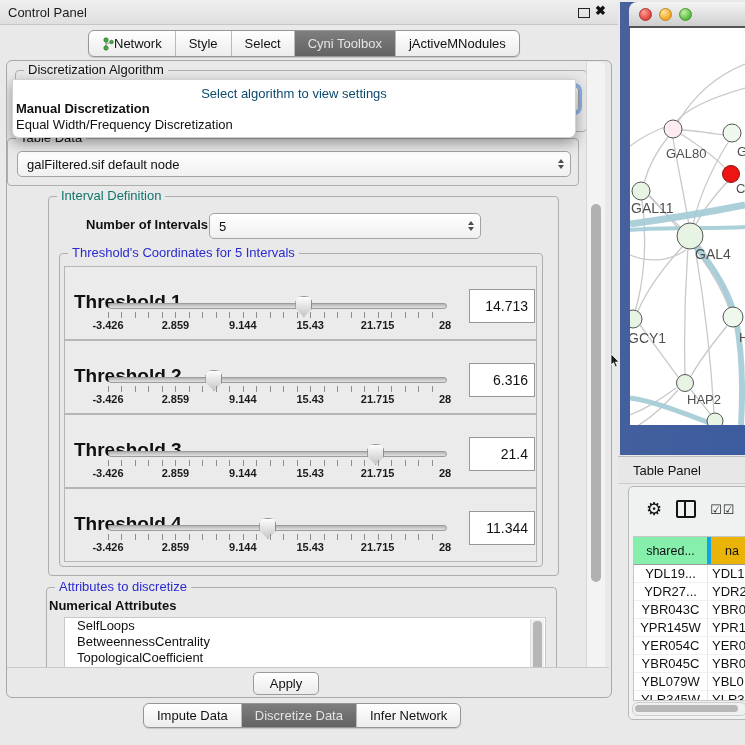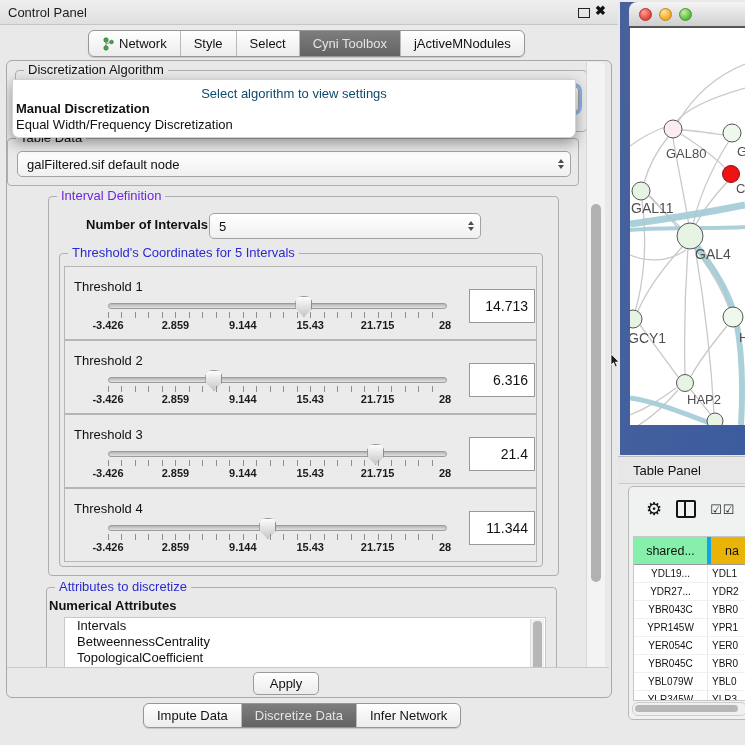--- a/index.html
+++ b/index.html
@@ -11,41 +11,41 @@
   
   .cp-titlebar{left:0;top:0;width:618px;height:24px;background:linear-gradient(#efefef,#dfdfdf);
                border-bottom:1px solid #c6c6c6;display:flex;align-items:center}
   .cp-title{font-size:13px;padding-left:8px;color:#1c1c1c}
   .float-ic{left:578px;top:8px;width:10px;height:8px;border:1.5px solid #222;background:transparent}
   .close-ic{left:595px;top:3px;font-size:13px;font-weight:bold;color:#111}
 
   
   .seg{display:flex;border:1px solid #969696;border-radius:6px;overflow:hidden;
        background:linear-gradient(#ffffff,#ececec);box-shadow:0 1px 1px rgba(0,0,0,.15)}
-  .seg .s{padding:0 13px;font-size:13px;display:flex;align-items:center;gap:5px;
+  .seg .s{padding:0 13px;font-size:13px;display:flex;align-items:center;
           border-right:1px solid #b9b9b9;height:100%;white-space:nowrap;color:#111}
   .seg .s:last-child{border-right:none}
   .seg .s.sel{background:linear-gradient(#7e7e7e,#636363);color:#e4e4e4}
   #top-tabs{left:88px;top:30px;height:25px}
   #bottom-tabs{left:143px;top:703px;height:23px}
 
   
   .content-panel{left:6px;top:60px;width:604px;height:636px;border:1px solid #a8a8a8;
                  border-radius:6px;background:#e9e9e9}
   .viewport{left:0;top:0;width:580px;height:606px;overflow:hidden}
   .vscroll{left:579px;top:1px;width:18px;height:632px;background:#f3f3f3;
            border-left:1px solid #d8d8d8;border-radius:0 5px 5px 0}
   .vscroll .vthumb{left:4px;top:142px;width:10px;height:378px;background:#b1b1b1;border-radius:5px}
   .apply-row{left:0;top:606px;width:602px;height:28px;border-top:1px solid #c9c9c9;
              background:#e9e9e9;border-radius:0 0 5px 5px}
 
   
   .grp{position:absolute;border:1px solid #aeaeae;border-radius:4px}
   .glab{position:absolute;top:-9px;left:8px;background:#e9e9e9;padding:0 4px;font-size:13px;white-space:nowrap}
-  .glab.green{color:#6d28d9}
+  .glab.green{color:#0f766e}
   .glab.blue{color:#2a2ad0}
 
   
   .combo{position:absolute;height:24px;background:linear-gradient(#ffffff,#f0f0f0);
          border:1px solid #a2a2a2;border-radius:5px;font-size:13px;display:flex;
          align-items:center;padding:0 24px 0 9px;color:#111}
   .combo.focus{box-shadow:0 0 0 3px rgba(105,160,235,.75)}
   .stepper{position:absolute;right:6px;top:50%;transform:translateY(-50%);
            display:flex;flex-direction:column;gap:2px}
   .tri-up{width:0;height:0;border-left:3.5px solid transparent;border-right:3.5px solid transparent;
@@ -56,21 +56,21 @@
   
   .popup{left:5px;top:18px;width:562px;height:57px;background:#fff;z-index:60;
          border:1px solid #d2d2d2;border-radius:2px 2px 7px 7px;
          box-shadow:0 5px 14px rgba(0,0,0,.38);font-size:13px}
   .popup .hint{position:absolute;top:6px;left:0;right:0;text-align:center;color:#0c4a6e}
   .popup .opt{position:absolute;left:3px;white-space:nowrap}
   .popup .opt.b{font-weight:bold}
 
   
   .tbox{position:absolute;left:4px;width:471px;height:72px;border:1px solid #b6b6b6;background:#ebebeb}
-  .thead{position:absolute;left:9px;top:12px;font-weight:normal;font-size:13px}
+  .thead{position:absolute;left:9px;top:24px;font-weight:bold;font-size:19px}
   .track{position:absolute;left:43px;top:36px;width:337px;height:4px;
          background:linear-gradient(#b5b5b5,#e2e2e2);border:1px solid #9c9c9c;border-radius:3px}
   .thumb{position:absolute;top:-8px;width:15px;height:19px;margin-left:-8px;
          background:linear-gradient(#fdfdfd,#c7c7c7);border:1px solid #8d8d8d;
          clip-path:polygon(50% 100%,100% 60%,100% 25%,80% 4%,50% 0,20% 4%,0 25%,0 60%)}
   .ticks{position:absolute;left:43px;top:45px;width:337px;height:6px;
          background:repeating-linear-gradient(to right,#8d8d8d 0,#8d8d8d 1px,transparent 1px,transparent 4%)}
   .tlabs{position:absolute;left:43px;top:52px;width:337px;height:14px}
   .tlabs span{position:absolute;transform:translateX(-50%);font-size:11px;font-weight:bold;
               color:#1b1b1b;white-space:nowrap}
@@ -115,21 +115,21 @@
   .gear{font-size:18px;color:#141414;line-height:1}
   .colsplit{width:16px;height:14px;border:2px solid #141414;border-radius:2px;position:relative}
   .colsplit:before{content:"";position:absolute;left:6px;top:0;width:2px;height:100%;background:#141414}
   .chk{font-size:13px;color:#222;letter-spacing:1px}
   .tp-table{position:absolute;left:4px;top:49px;width:113px;height:165px;background:#fff;
             border:1px solid #c6c6c6;overflow:hidden;box-sizing:border-box}
   .th-row{display:flex;height:27px;border-bottom:1px solid #9a9a9a;font-size:12.5px}
   .th-c1{width:73px;background:#86efac;border-right:4px solid #0ea5e9;display:flex;
          align-items:center;justify-content:center}
   .th-c2{flex:1;background:#eab308;display:flex;align-items:center;padding-left:14px}
-  .tr-row{display:flex;height:17px;font-size:10px;border-bottom:1px solid #f0f0f0}
+  .tr-row{display:flex;height:17px;font-size:13px;border-bottom:1px solid #f0f0f0}
   .td-c1{width:73px;border-right:1px solid #e6e6e6;display:flex;align-items:center;
          justify-content:center;white-space:nowrap}
   .td-c2{flex:1;display:flex;align-items:center;padding-left:4px;white-space:nowrap;overflow:hidden}
   .hscroll{left:632px;top:702px;width:113px;height:12px;background:#f0f0f0;
            border:1px solid #cdcdcd;border-radius:6px}
   .hscroll .hthumb{position:absolute;left:2px;top:1.5px;width:103px;height:7px;
                    background:#b7b7b7;border-radius:4px}
 
   svg text{font-family:"Liberation Sans",sans-serif}
   .cursor{left:610px;top:354px}
@@ -279,21 +279,21 @@
           </div>
           <div class="vbox">11.344</div>
         </div>
       </div>
     </div>
 
     <div class="grp" style="left:39px;top:526px;width:509px;height:110px">
       <span class="glab blue">Attributes to discretize</span>
       <span class="attr-label">Numerical Attributes</span>
       <div class="attr-list">
-        <div class="it">Intervals</div>
+        <div class="it">SelfLoops</div>
         <div class="it">BetweennessCentrality</div>
         <div class="it">TopologicalCoefficient</div>
         <div class="lscroll">
             <div class="lthumb"></div>
           </div>
       </div>
     </div>
   </div>
 
   <div class="abs vscroll">

